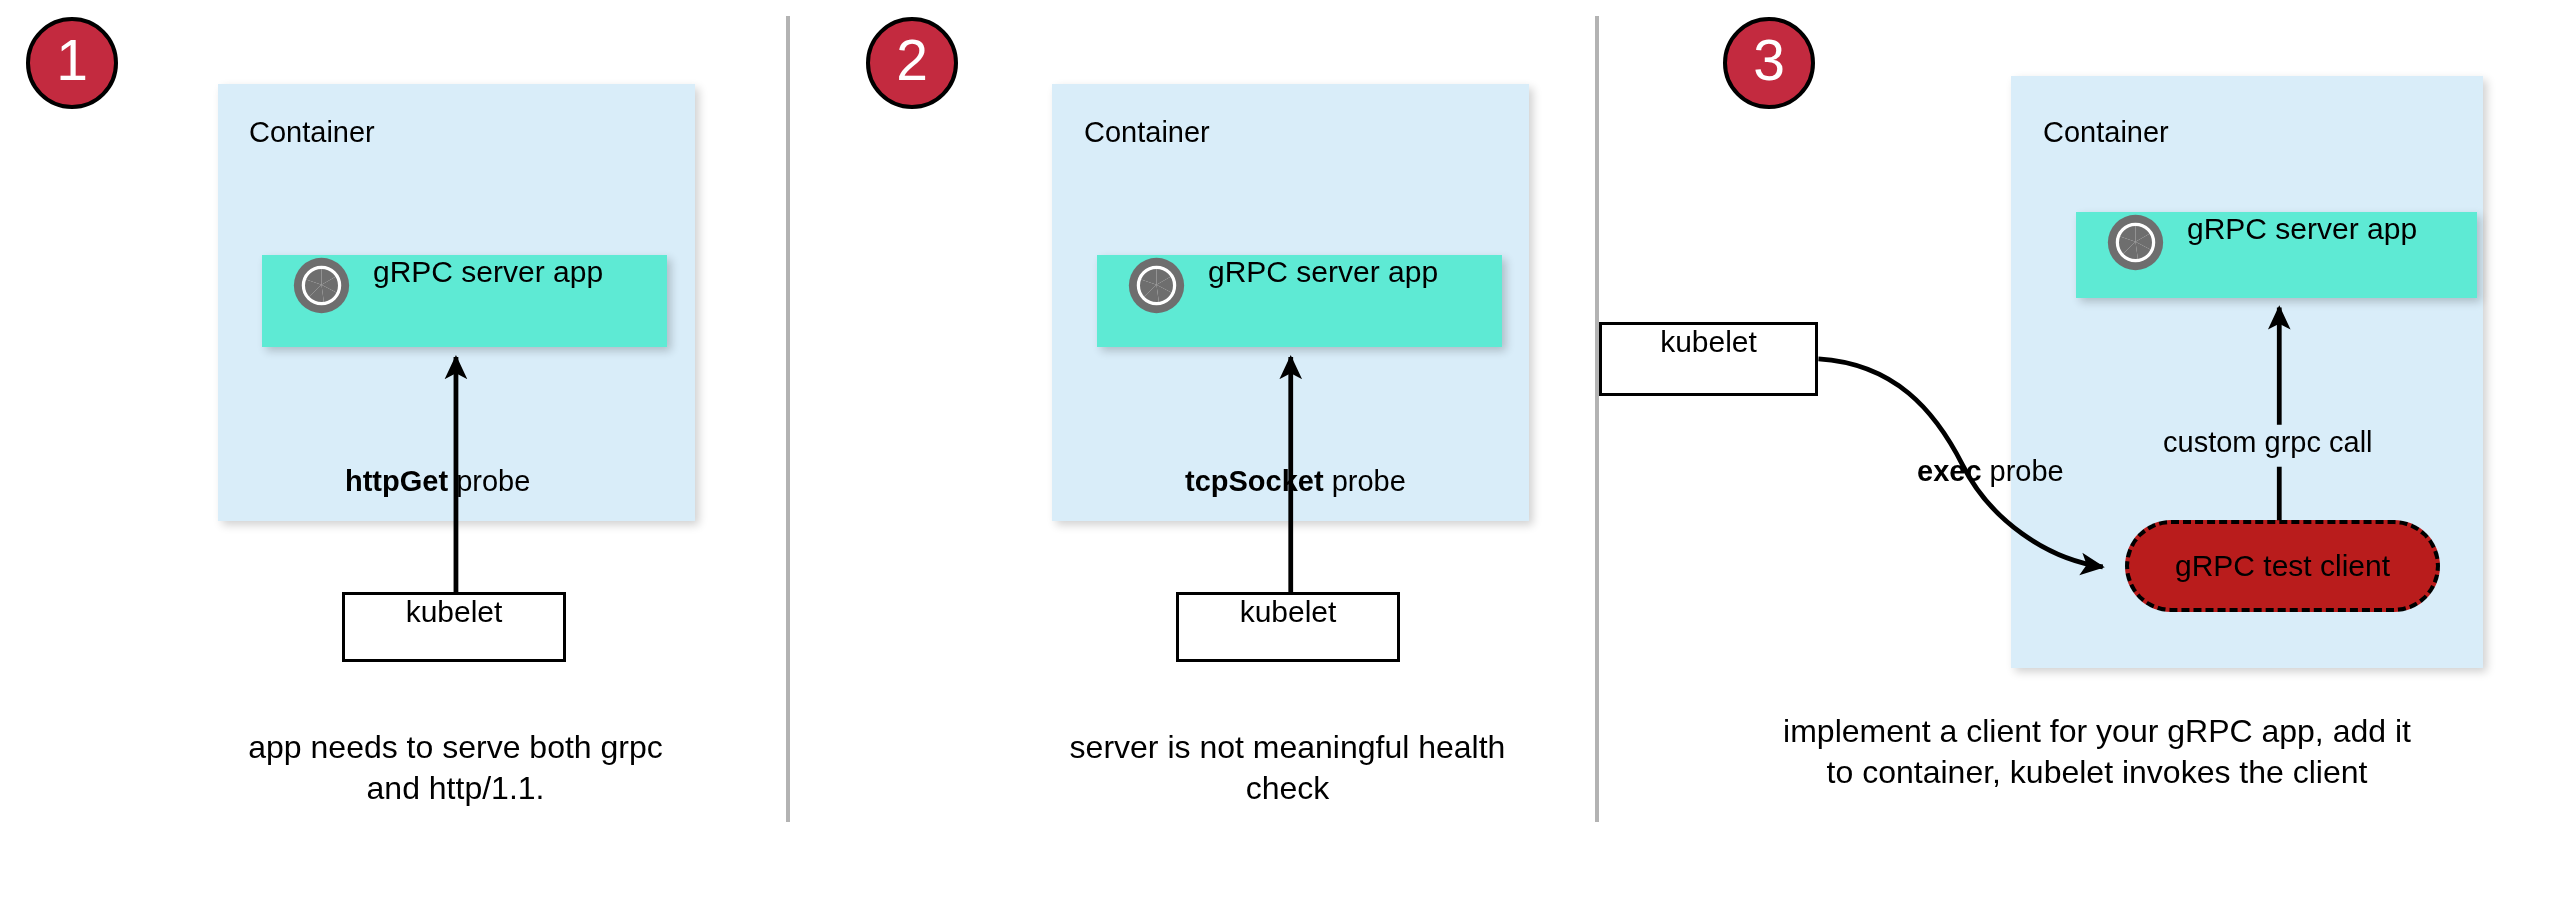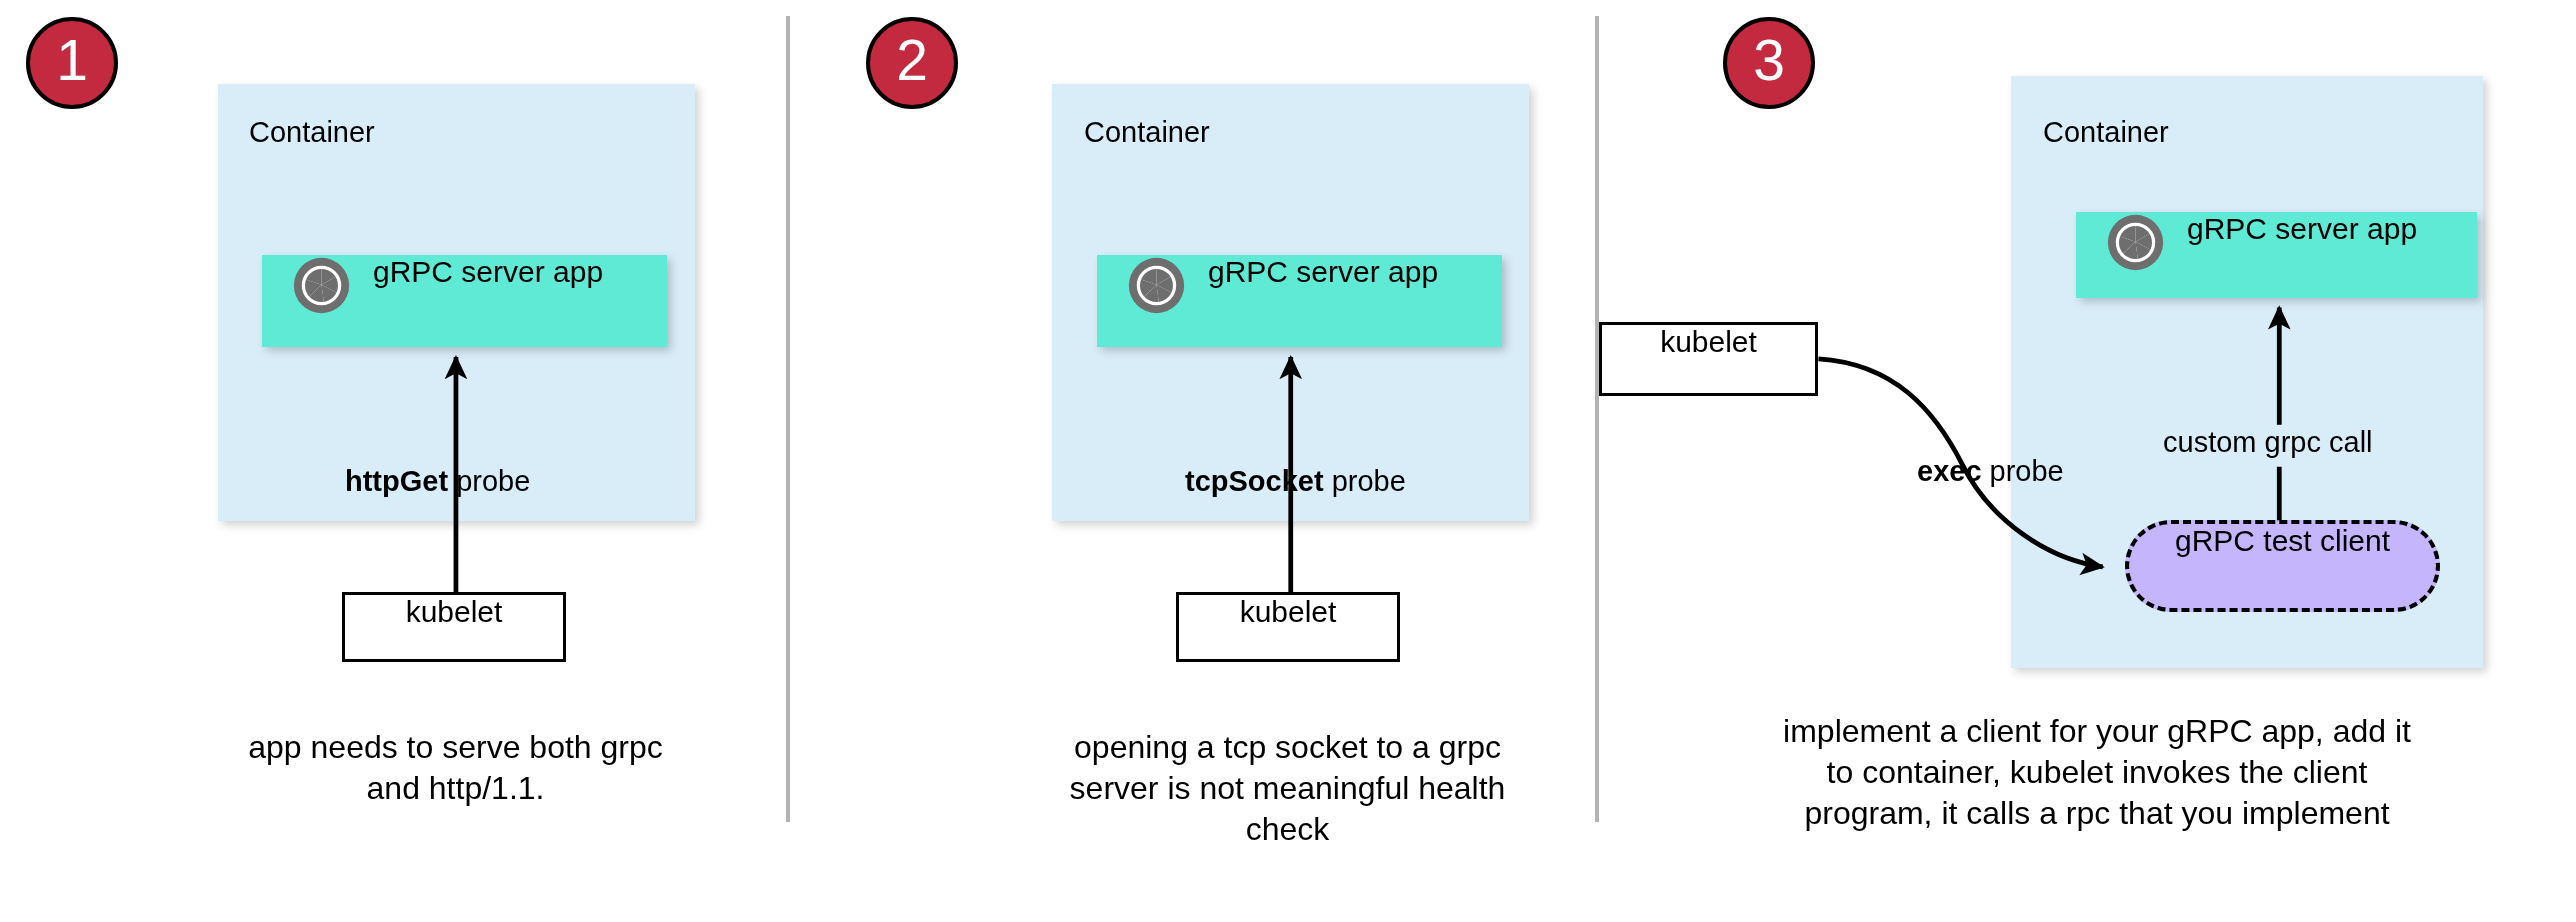--- a/index.html
+++ b/index.html
@@ -110,25 +110,26 @@
   }
   .kubelet-label {
     font-size: 30px;
     color: #000000;
     white-space: nowrap;
   }
 
   
   .test-client {
     position: absolute;
-    background: #c4b5fd;
+    background: #b91c1c;
     border: 4.8px dashed #000000;
     border-radius: 953px;
     box-sizing: border-box;
     display: flex;
+    align-items: center;
     justify-content: center;
   }
   .test-client-label {
     font-size: 30px;
     color: #000000;
     white-space: nowrap;
   }
 
   
   .arrow-svg {
@@ -254,21 +255,20 @@
 
     <div class="edge-label" style="left:373px; top:465px;margin-left:22px;">
       <span class="strong">tcpSocket</span><span> probe</span>
     </div>
 
     <div class="kubelet-box" style="left:386px; top:592px; width:224px; height:70px;">
       <div class="kubelet-label">kubelet</div>
     </div>
 
     <div class="caption" style="left:221px; top:727px; width:553px;">
-      <div>opening a tcp socket to a grpc</div>
       <div>server is not meaningful health</div>
       <div>check</div>
     </div>
   </div>
 
   <div class="panel p3">
 
     <div class="step-badge" style="left:124px; top:17px;">
       <span>3</span>
     </div>
@@ -321,18 +321,17 @@
 
     <div class="edge-label" style="left:318px; top:455px; z-index:3;">
       <span class="strong">exec</span><span> probe</span>
     </div>
 
     <div class="edge-label" style="left:564px; top:426px; z-index:3;">custom grpc call</div>
 
     <div class="caption" style="left:121px; top:711px; width:754px;">
       <div>implement a client for your gRPC app, add it</div>
       <div>to container, kubelet invokes the client</div>
-      <div>program, it calls a rpc that you implement</div>
     </div>
   </div>
 
 </div>
 
 
 </body></html>

